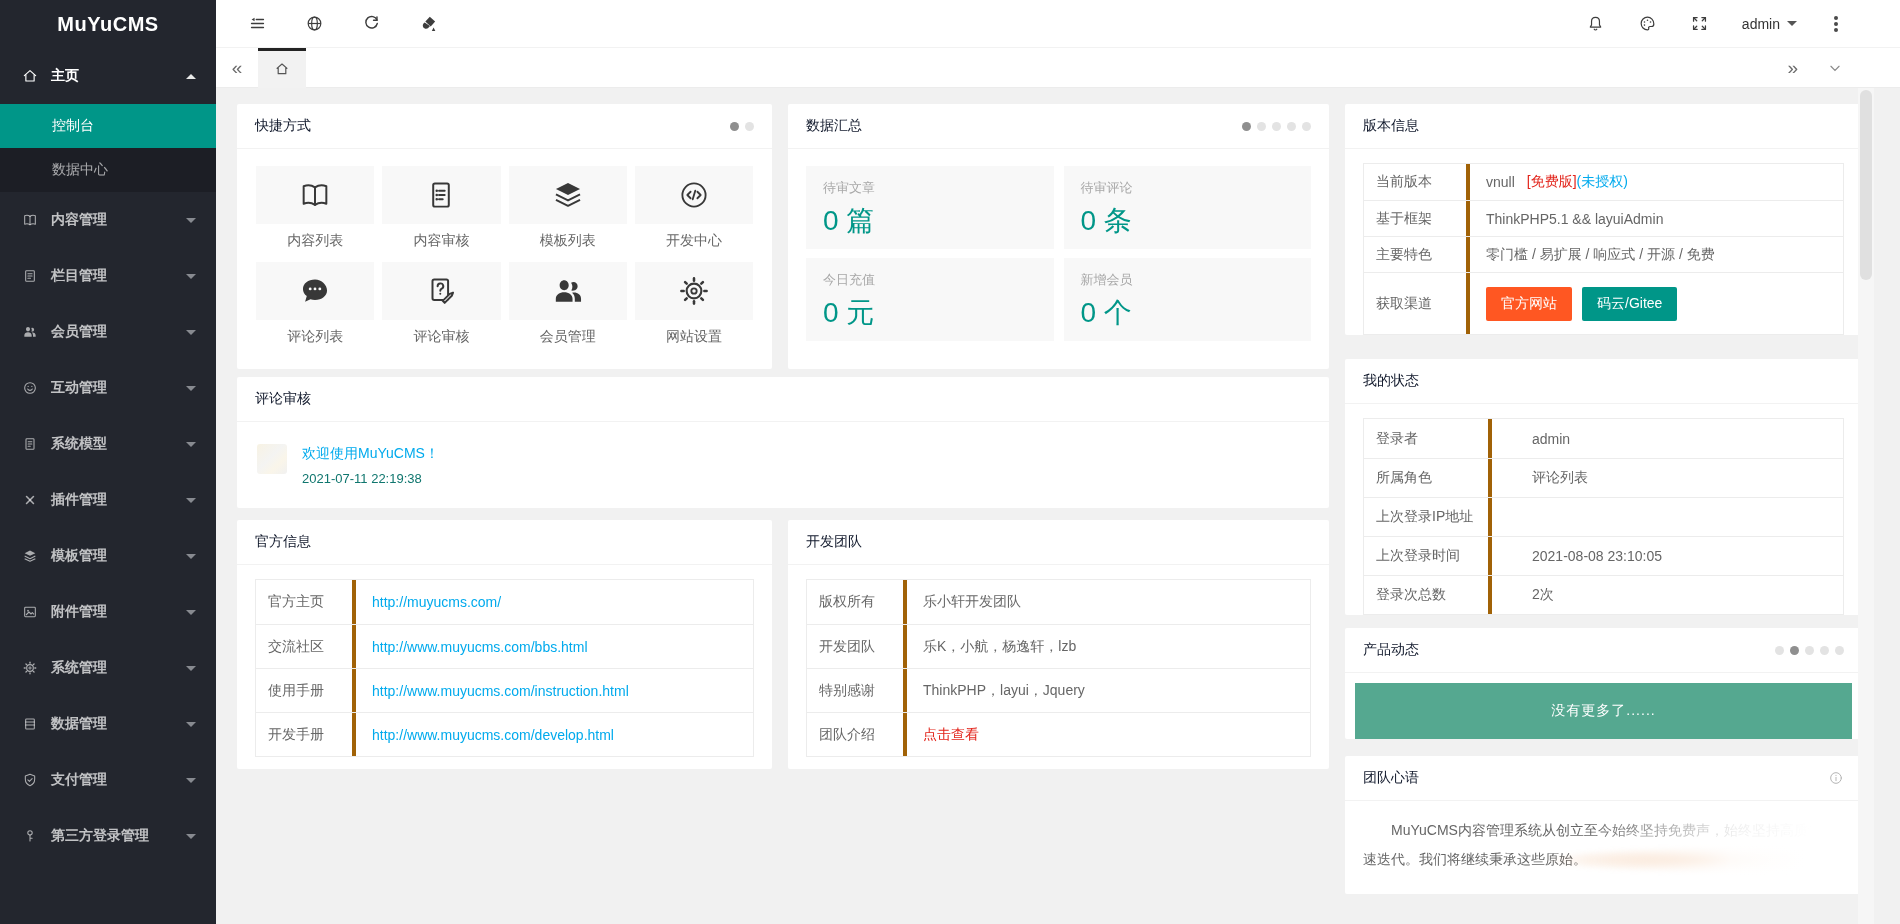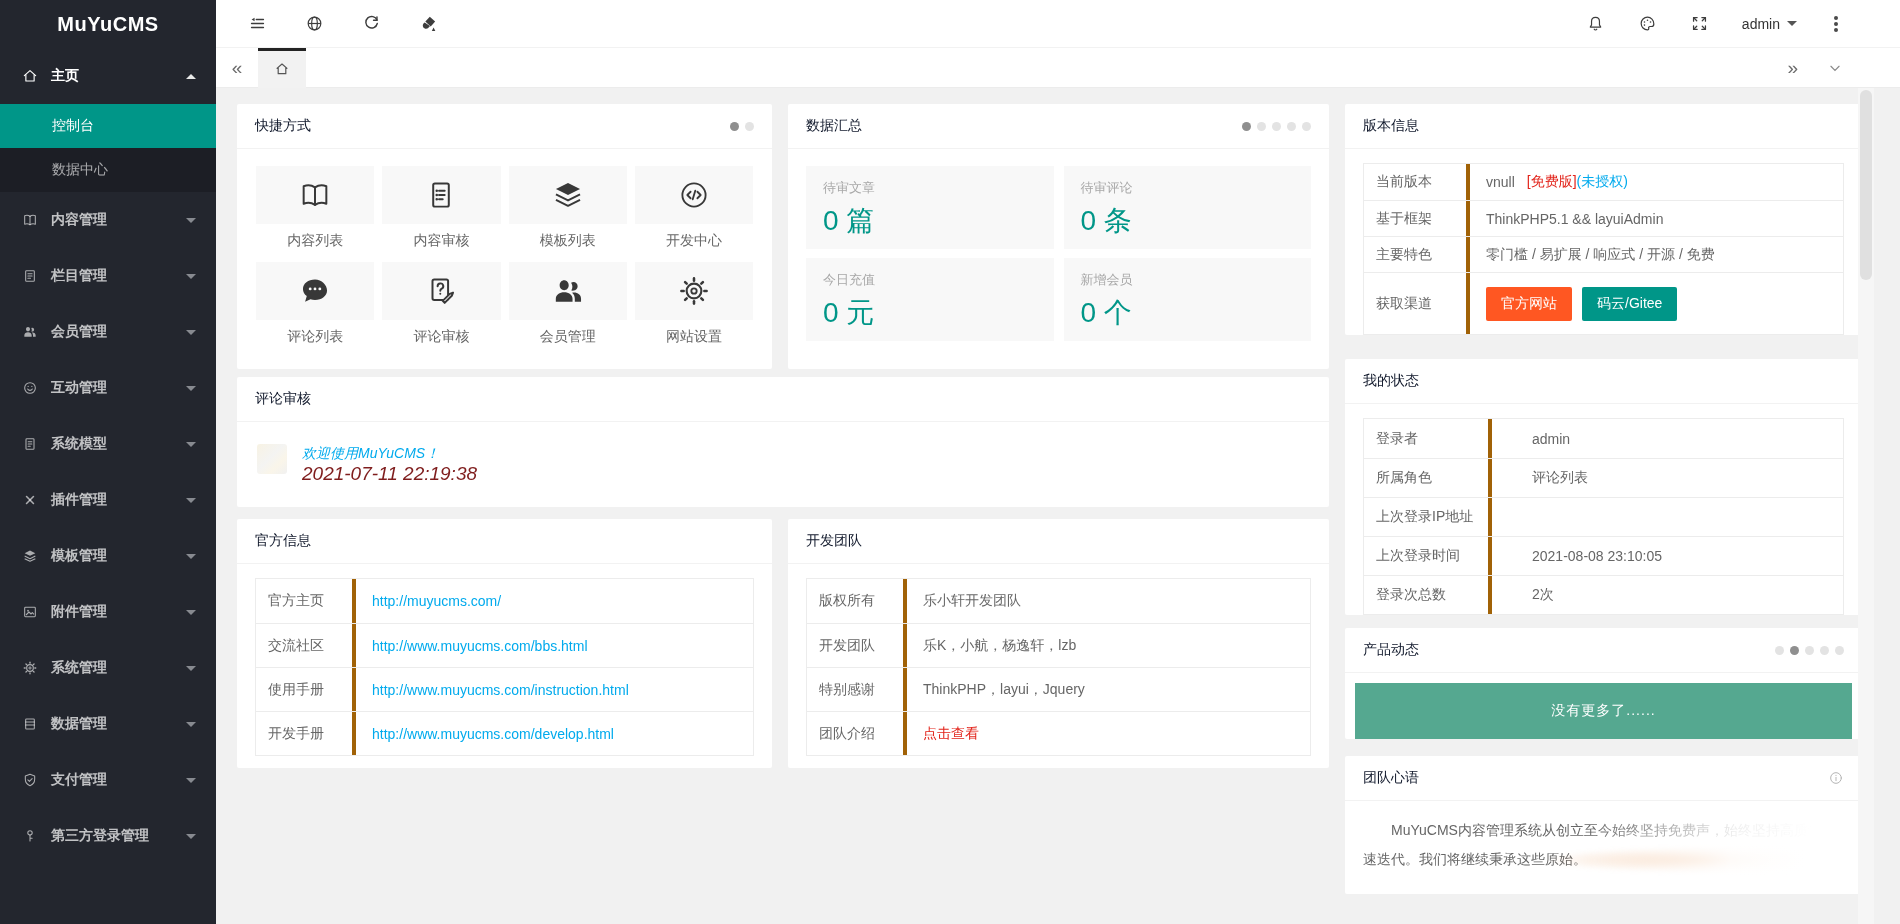--- a/index.html
+++ b/index.html
@@ -80,25 +80,25 @@
   .tbl-lg .tr{height:44px;} .tbl-lg .td-l{width:100px;}
   .link{color:var(--link);cursor:pointer;}
   .v-name{margin-right:12px;}
   .v-red{color:var(--red);cursor:pointer;}
   .v-teal{color:var(--link);cursor:pointer;}
   .btn{height:34px;padding:0 15px;border:none;border-radius:2px;color:#fff;font-size:14px;display:inline-flex;align-items:center;cursor:pointer;}
   .btn-orange{background:var(--orange);margin-right:10px;}
   .btn-teal{background:var(--teal);}
 
   
-  .recent-item{display:flex;gap:15px;padding:22px 20px;align-items:flex-start;cursor:pointer;font-style:italic;}
+  .recent-item{display:flex;gap:15px;padding:22px 20px;align-items:flex-start;cursor:pointer;}
   .thumb{width:30px;height:30px;flex:none;border-radius:3px;opacity:.75;
     background:linear-gradient(135deg,#f5eeda 0%,#f0f0ee 45%,#f8f2e2 70%,#ececec 100%);}
   .r-title{color:var(--link);font-size:14px;line-height:18px;}
-  .r-time{color:#7f1d1d;font-size:19px;margin-top:1px;}
+  .r-time{color:#0f766e;font-size:13px;margin-top:9px;}
 
   
   .banner{margin:10px;height:56px;background:var(--banner);color:#fff;display:flex;align-items:center;justify-content:center;font-size:14px;letter-spacing:1px;}
 
   
   .motto-b{position:relative;padding:15px 18px 20px;line-height:29px;color:#666;overflow:hidden;}
   .motto-text{text-indent:2em;}
   .fog{position:absolute;right:0;top:0;bottom:0;width:52%;pointer-events:none;
     background:linear-gradient(100deg,rgba(255,255,255,0) 0%,rgba(255,255,255,.9) 52%,#fff 78%);}
   .smear{position:absolute;right:-15px;top:46px;width:330px;height:26px;pointer-events:none;

